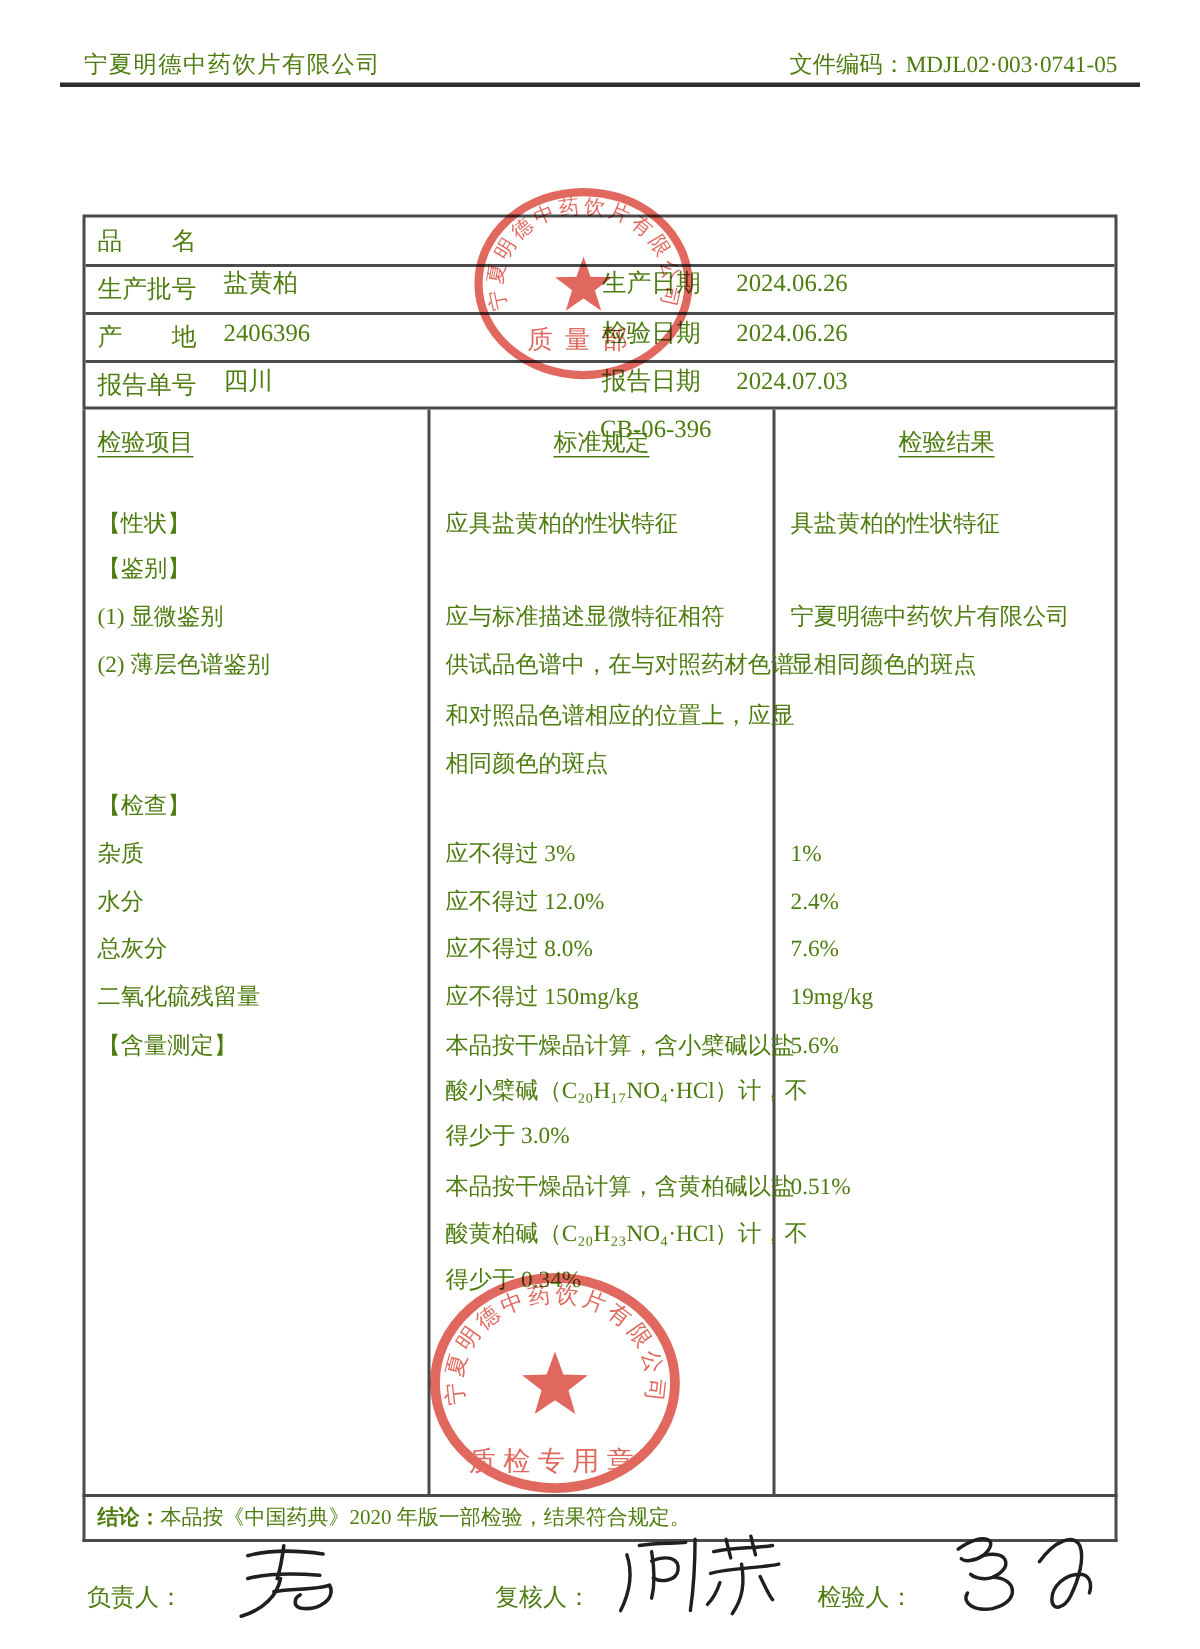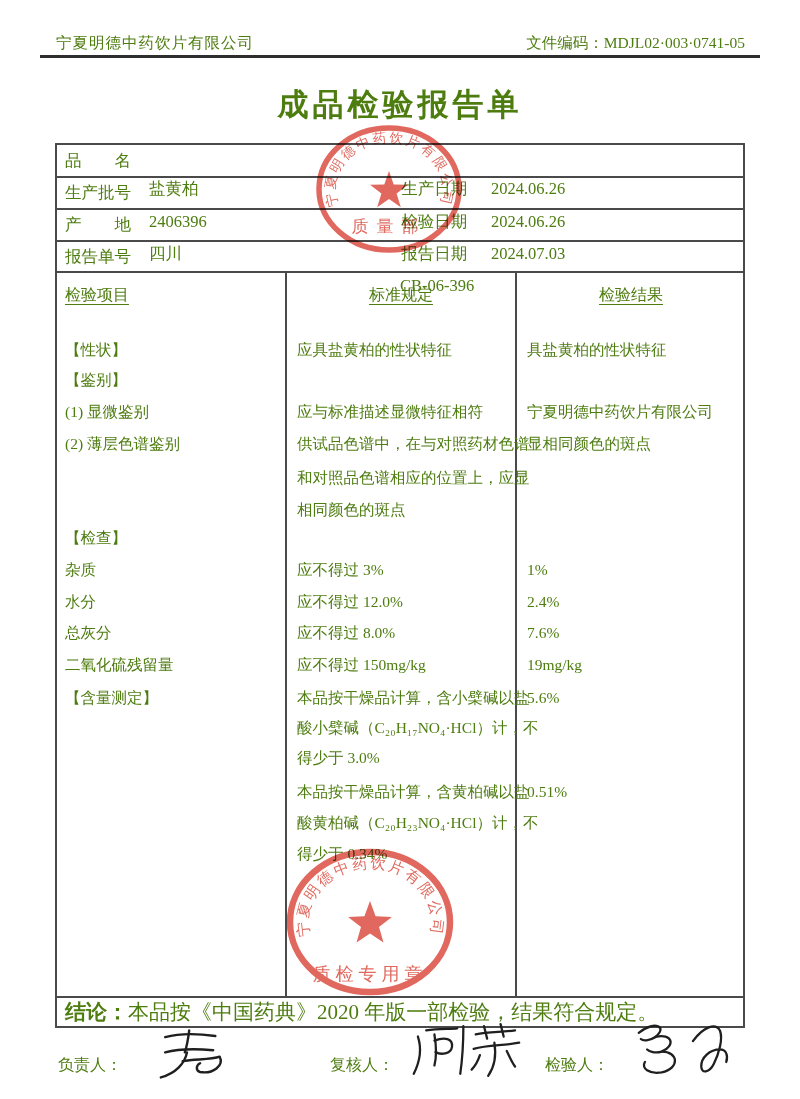--- a/index.html
+++ b/index.html
@@ -27,41 +27,40 @@
   
   .main-table { position:absolute; left:55px; top:273px; width:690px; height:725px;
                 border:2px solid #4a4a4a; border-top:none; font-size:15.5px; }
   .vdiv { position:absolute; top:0; bottom:0; width:2px; background:#4a4a4a; }
   .vdiv1 { left:228px; } .vdiv2 { left:458px; }
   .colhead { position:absolute; top:12px; text-decoration:underline; text-underline-offset:4px; font-size:16px; }
   .ch1 { left:8px; } .ch2 { left:230px; width:228px; text-align:center; } .ch3 { left:460px; width:228px; text-align:center; }
   .ln { position:absolute; white-space:nowrap; line-height:22px; }
   
   .conclusion { position:absolute; left:55px; top:998px; width:690px; height:30px;
-                border:2px solid #4a4a4a; border-top:none; font-size:21px;
+                border:2px solid #4a4a4a; border-top:none; font-size:14px;
                 display:flex; align-items:center; padding-left:8px; }
   .conclusion b { font-weight:bold; }
   
   .sig-label { position:absolute; top:1031px; font-size:16px;margin-top:24px; }
   .sig-svg { position:absolute; }
   .sig-svg path { stroke:#1f1f1f; stroke-width:2.2; fill:none; stroke-linecap:round; stroke-linejoin:round; }
   
   .stamp { position:absolute; mix-blend-mode:multiply; opacity:.82; }
   .stamp text { font-family:"Liberation Serif","DejaVu Serif",serif; }
 </style>
 </head>
 <body>
 
 <div class="sheet">
 
   <div class="ph-company">宁夏明德中药饮片有限公司</div>
   <div class="ph-code">文件编码：MDJL02·003·0741-05</div>
   <div class="ph-rule"></div>
 
-  <div class="title">成品检验报告单</div>
 
   <div class="info-table">
     <div class="irow h32">
       <div class="icell w-l1">品　　名</div>
       <div class="icell w-v1 div-l">盐黄柏</div>
       <div class="icell w-l2 div-l">生产日期</div>
       <div class="icell w-v2 div-l">2024.06.26</div>
     </div>
     <div class="irow h33">
       <div class="icell w-l1">生产批号</div>

